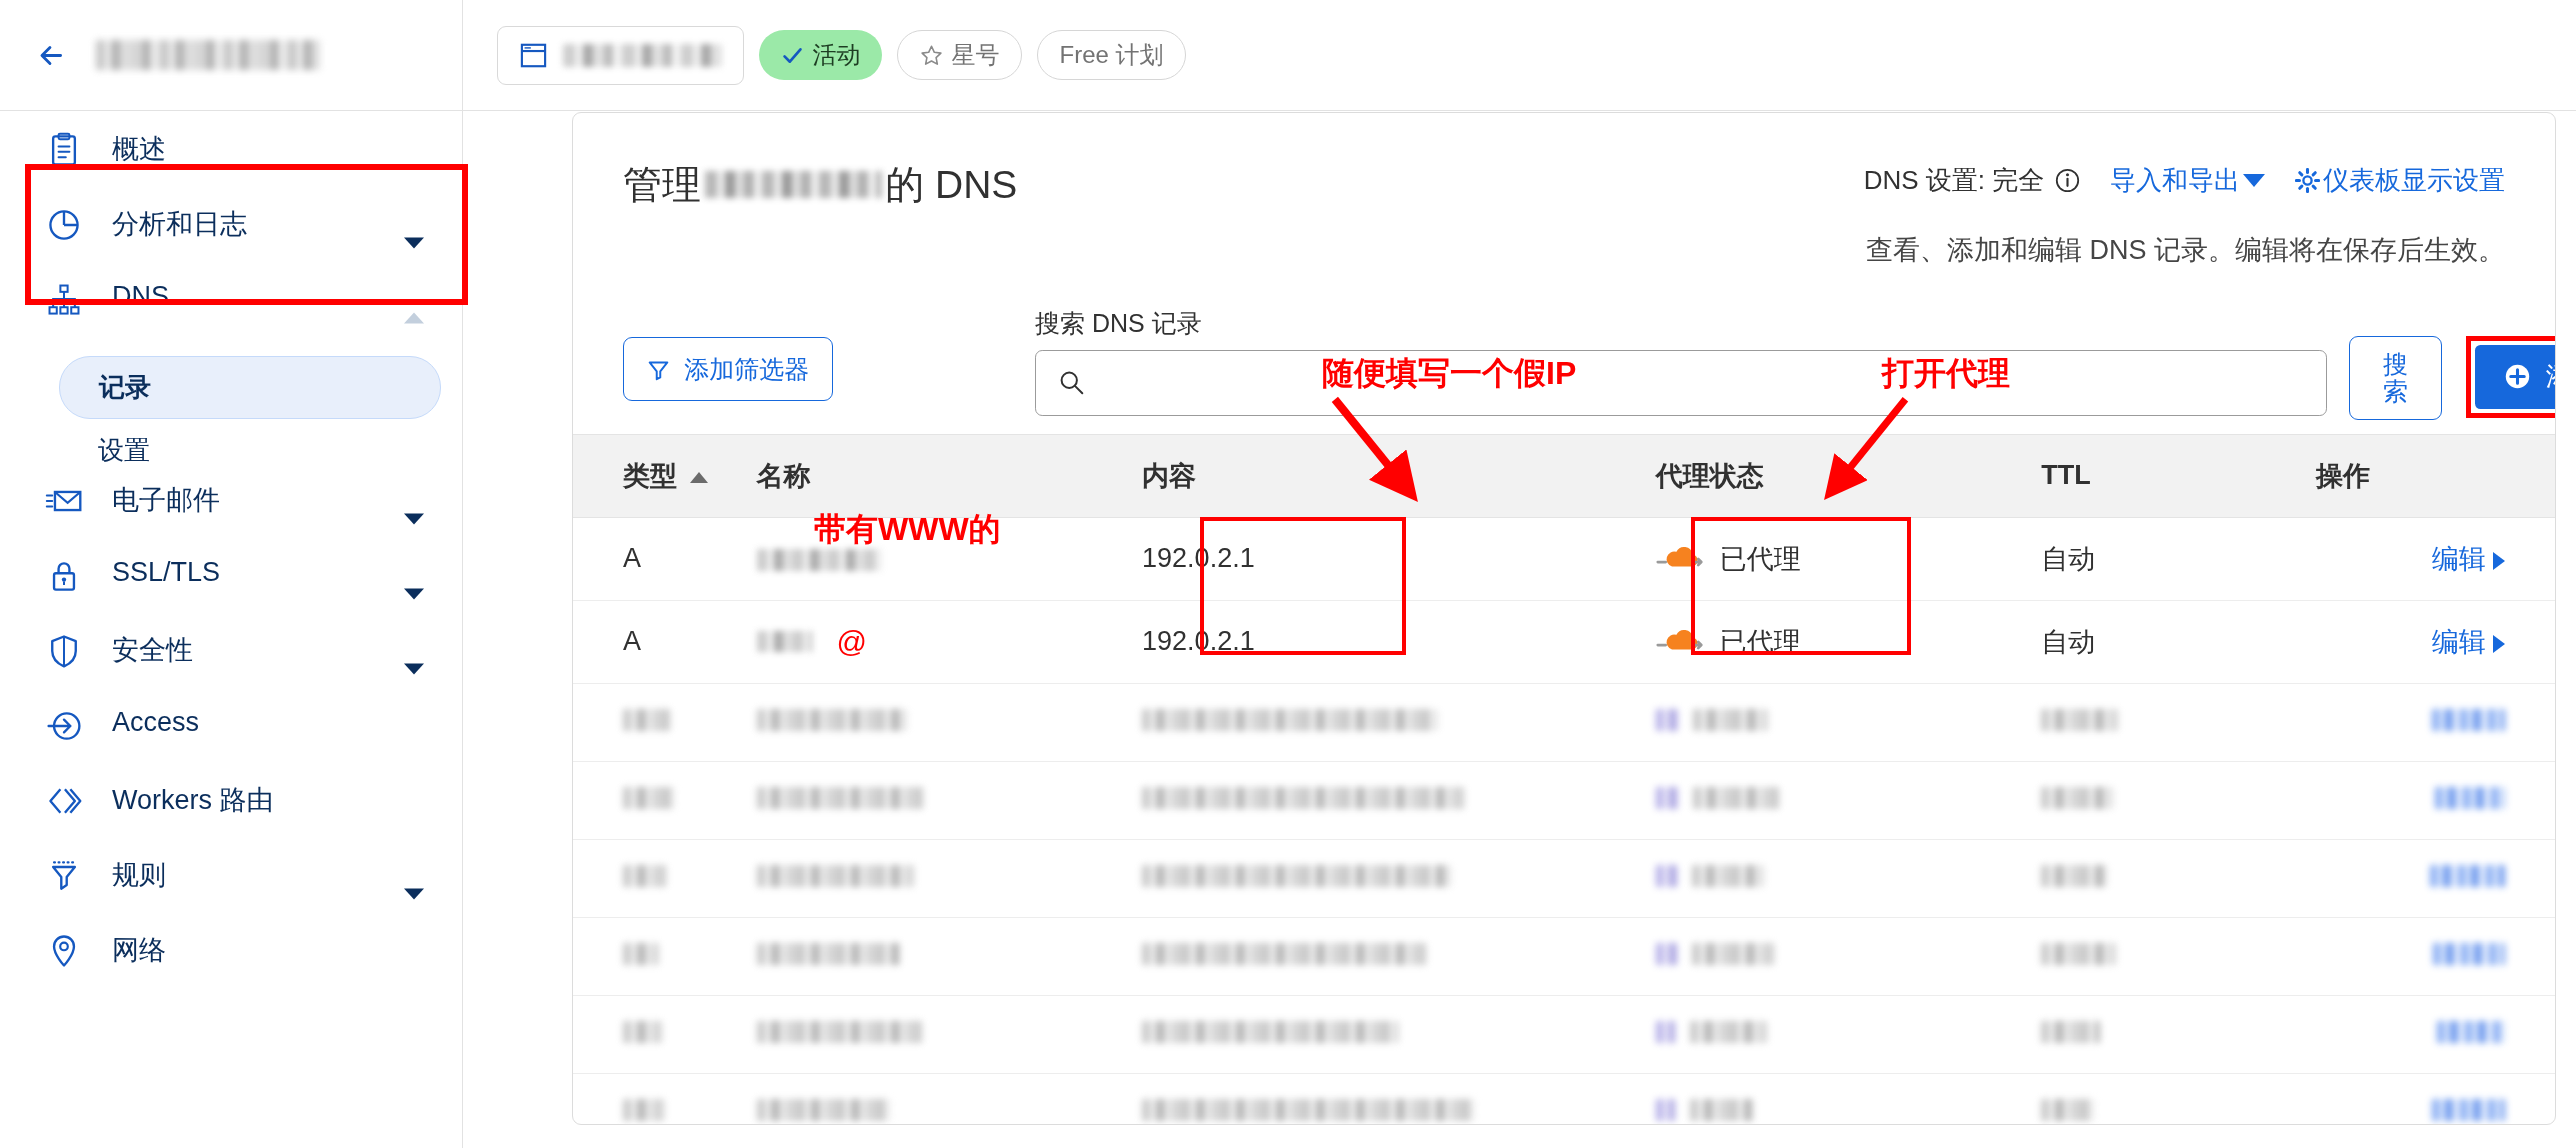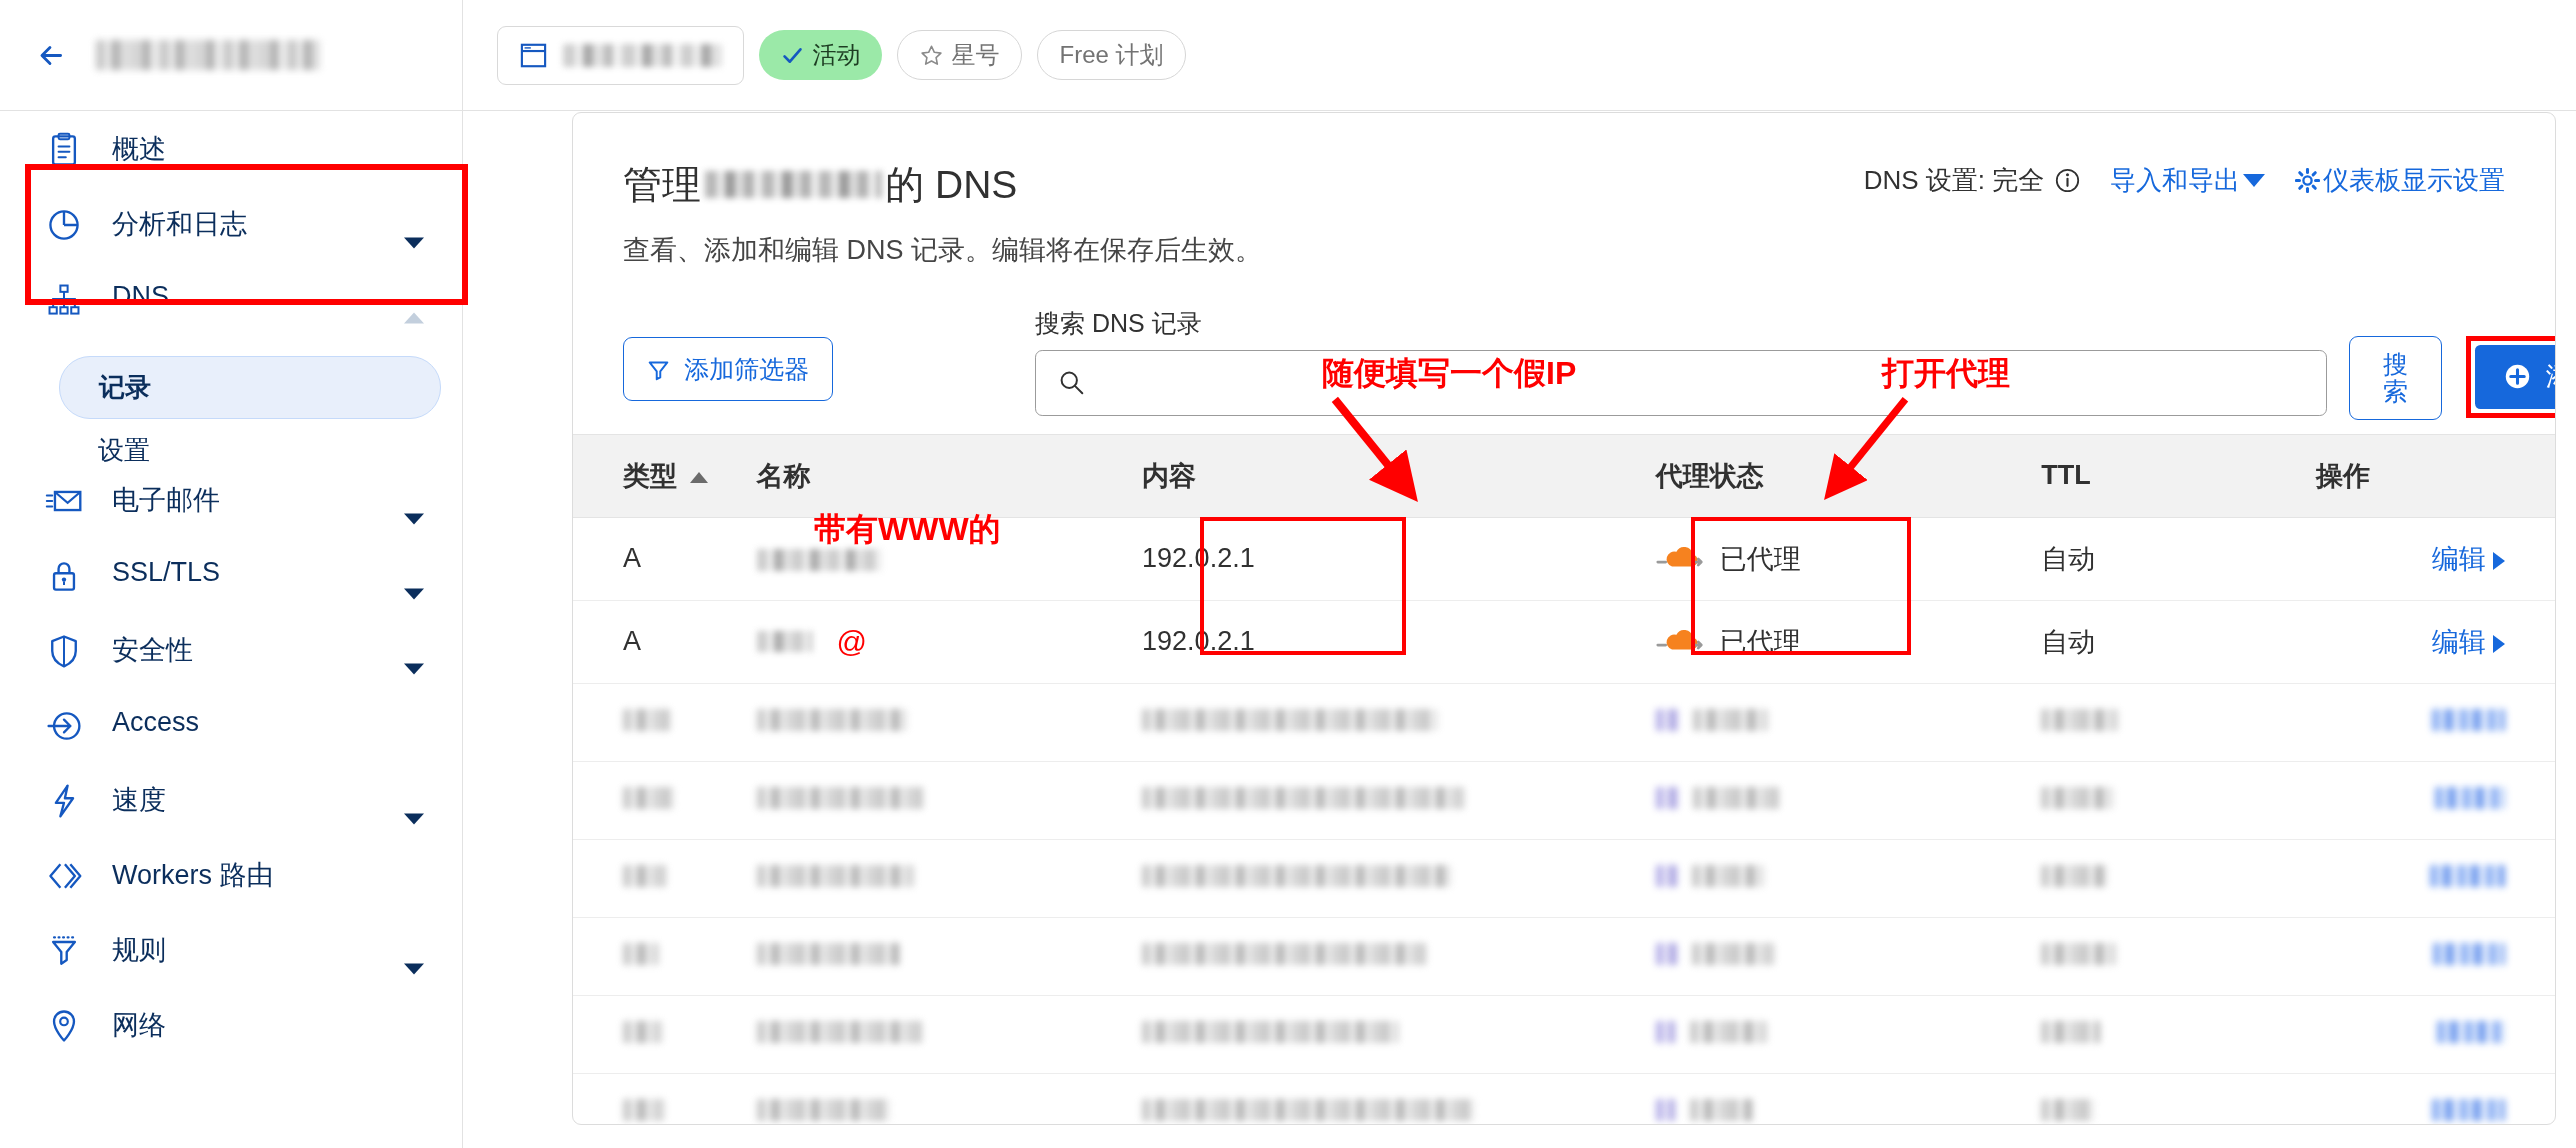--- a/index.html
+++ b/index.html
@@ -77,21 +77,21 @@
   .redbox-nav {
     position:absolute; left:25px; top:164px; width:443px; height:141px;
     border:6.3px solid #ff0000; pointer-events:none; z-index:5;
   }
 
   
   .card {
     position:absolute; left:572px; top:112px; width:1984px; height:1013px;
     border:0.9px solid #dcdcdc; border-radius:9px; background:#fff; overflow:hidden;
   }
-  .card-head { padding:45px 50px 0 50px; position:relative; }
+  .card-head { padding:45px 50px 0 50px; position:relative;text-align:right; }
   .card-title { font-size:39px; color:#313131; display:flex; align-items:baseline; }
   .blur-3 {
     display:inline-block; width:177px; height:27px; margin:0 3.6px;
     background:
       repeating-linear-gradient(90deg,#b0b0b0 0 11.6px,#e9e9e9 11.6px 19.7px,#8f8f8f 19.7px 29.5px,#dadada 29.5px 39px,#a8a8a8 39px 49px,#f0f0f0 49px 57px);
     filter:blur(3.1px); opacity:.9;
   }
   .card-sub { font-size:27px; color:#454545; margin-top:19.7px; }
   .head-right {
     position:absolute; right:50px; top:50px; display:flex; align-items:center; gap:30px;
@@ -310,29 +310,20 @@
   <div class="nav-item">
     <span class="nav-ico">
       <svg viewBox="0 0 42 42" width="38" height="38">
           <circle cx="24" cy="21" r="14" fill="none" stroke="#1558c0" stroke-width="2.6"></circle>
           <path d="M4 21 H28 M21 14 L28 21 L21 28" fill="none" stroke="#1558c0" stroke-width="2.6" stroke-linecap="round" stroke-linejoin="round"></path>
         </svg>
     </span>
     <span class="nav-label">Access</span>
   </div>
 
-  <div class="nav-item">
-    <span class="nav-ico">
-      <svg viewBox="0 0 42 42" width="38" height="38">
-          <path d="M25 4 L12 23 H21 L17 38 L31 18 H22 Z" fill="none" stroke="#1558c0" stroke-width="2.6" stroke-linejoin="round"></path>
-        </svg>
-    </span>
-    <span class="nav-label">速度</span>
-    <span class="chev chev-down"></span>
-  </div>
 
 
   <div class="nav-item">
     <span class="nav-ico">
       <svg viewBox="0 0 42 42" width="38" height="38">
           <path d="M17 8 L6 21 L17 34" fill="none" stroke="#1558c0" stroke-width="2.6" stroke-linejoin="round"></path>
           <path d="M22 8 L33 21 L22 34" fill="none" stroke="#1558c0" stroke-width="2.6" stroke-linejoin="round"></path>
           <path d="M28 8 L39 21 L28 34" fill="none" stroke="#1558c0" stroke-width="2.6" stroke-linejoin="round"></path>
         </svg>
     </span>

